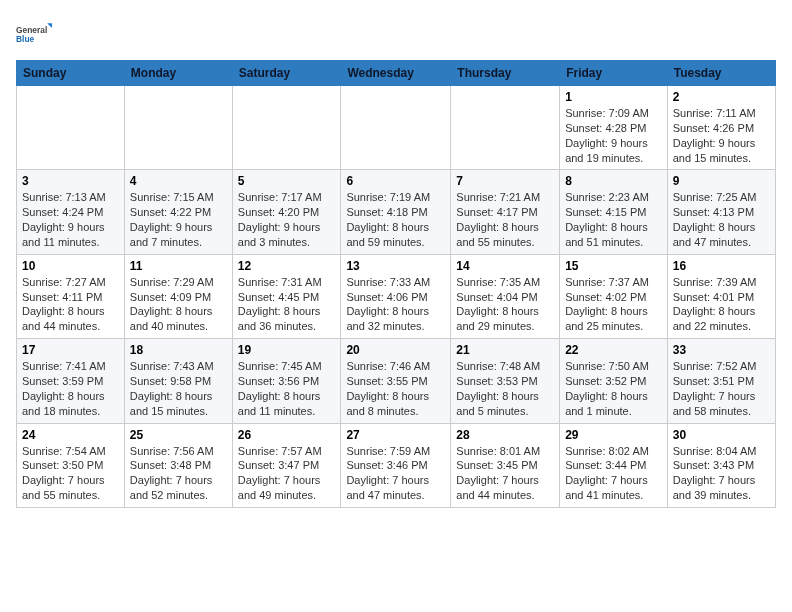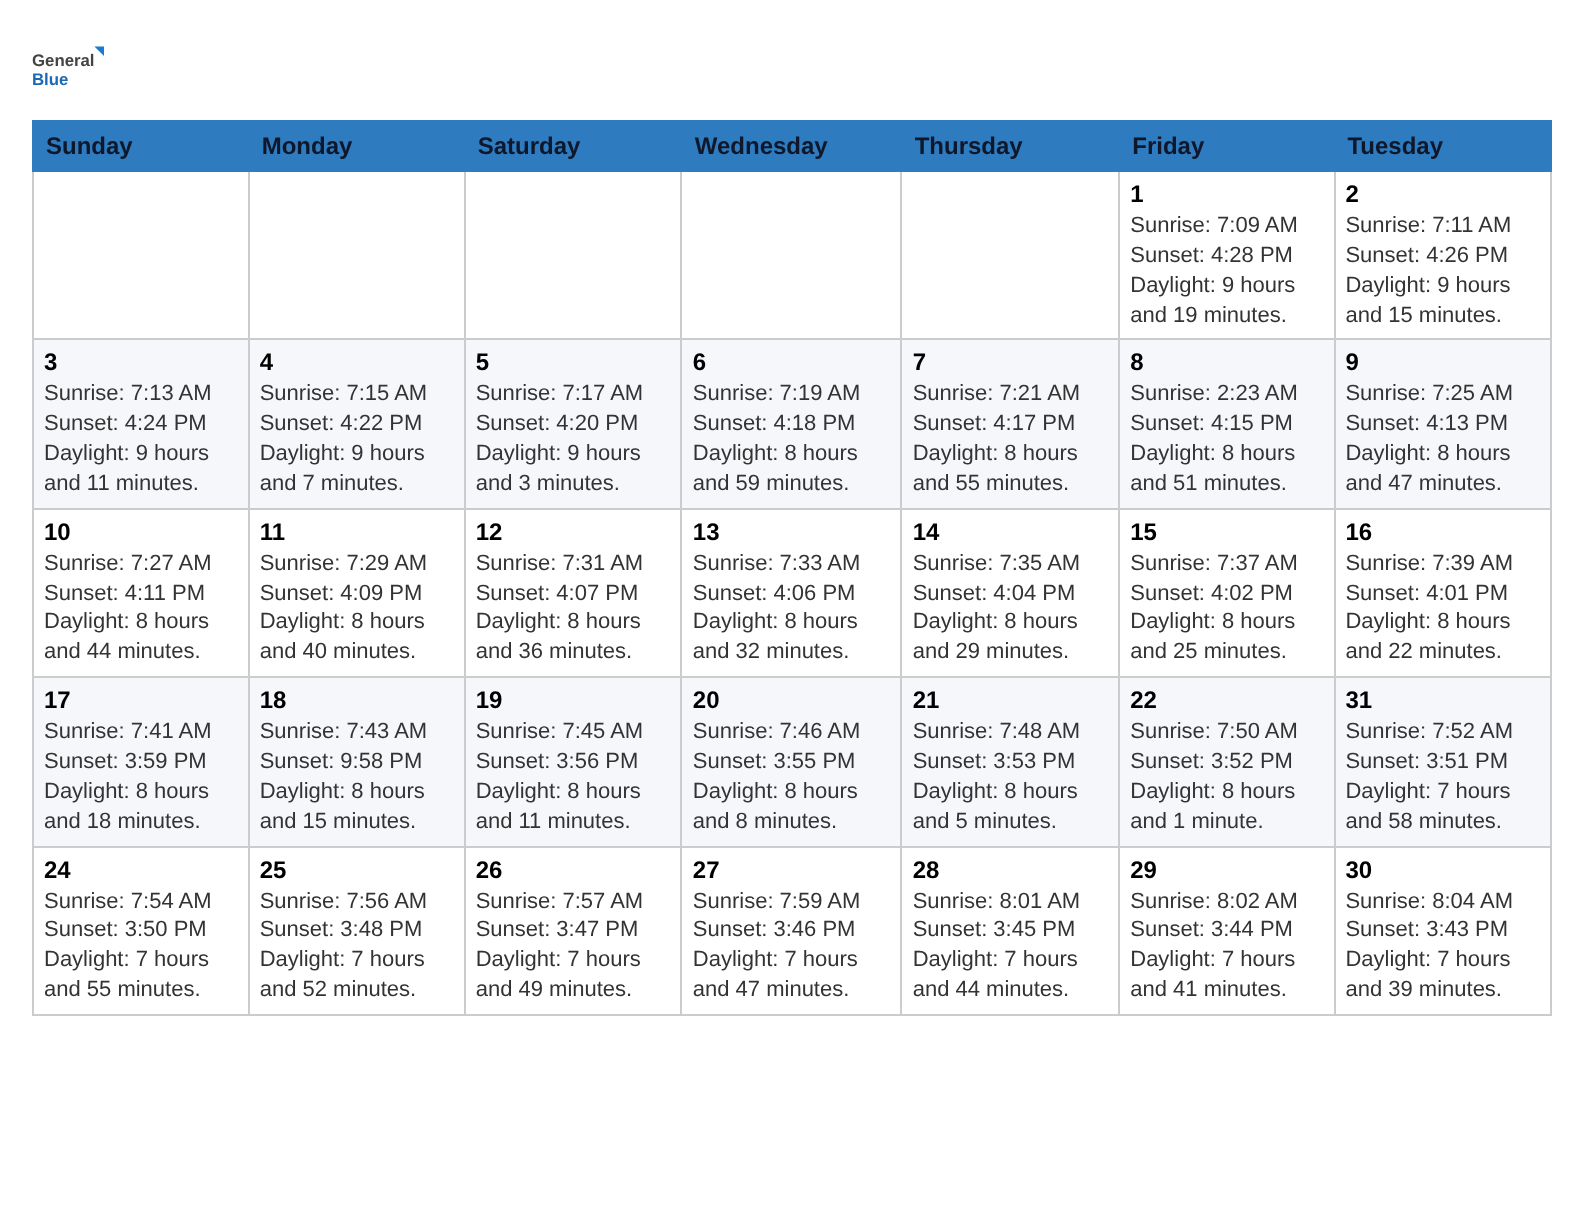--- a/index.html
+++ b/index.html
@@ -180,21 +180,21 @@
         </td>
         <td>
           <div class="day-number">11</div>
           <div class="day-info">Sunrise: 7:29 AM
 Sunset: 4:09 PM
 Daylight: 8 hours and 40 minutes.</div>
         </td>
         <td>
           <div class="day-number">12</div>
           <div class="day-info">Sunrise: 7:31 AM
-Sunset: 4:07 PM
+Sunset: 4:45 PM
 Daylight: 8 hours and 36 minutes.</div>
         </td>
         <td>
           <div class="day-number">13</div>
           <div class="day-info">Sunrise: 7:33 AM
 Sunset: 4:06 PM
 Daylight: 8 hours and 32 minutes.</div>
         </td>
         <td>
           <div class="day-number">14</div>
@@ -246,21 +246,21 @@
 Sunset: 3:53 PM
 Daylight: 8 hours and 5 minutes.</div>
         </td>
         <td>
           <div class="day-number">22</div>
           <div class="day-info">Sunrise: 7:50 AM
 Sunset: 3:52 PM
 Daylight: 8 hours and 1 minute.</div>
         </td>
         <td>
-          <div class="day-number">31</div>
+          <div class="day-number">33</div>
           <div class="day-info">Sunrise: 7:52 AM
 Sunset: 3:51 PM
 Daylight: 7 hours and 58 minutes.</div>
         </td>
       </tr>
       <tr>
         <td>
           <div class="day-number">24</div>
           <div class="day-info">Sunrise: 7:54 AM
 Sunset: 3:50 PM

